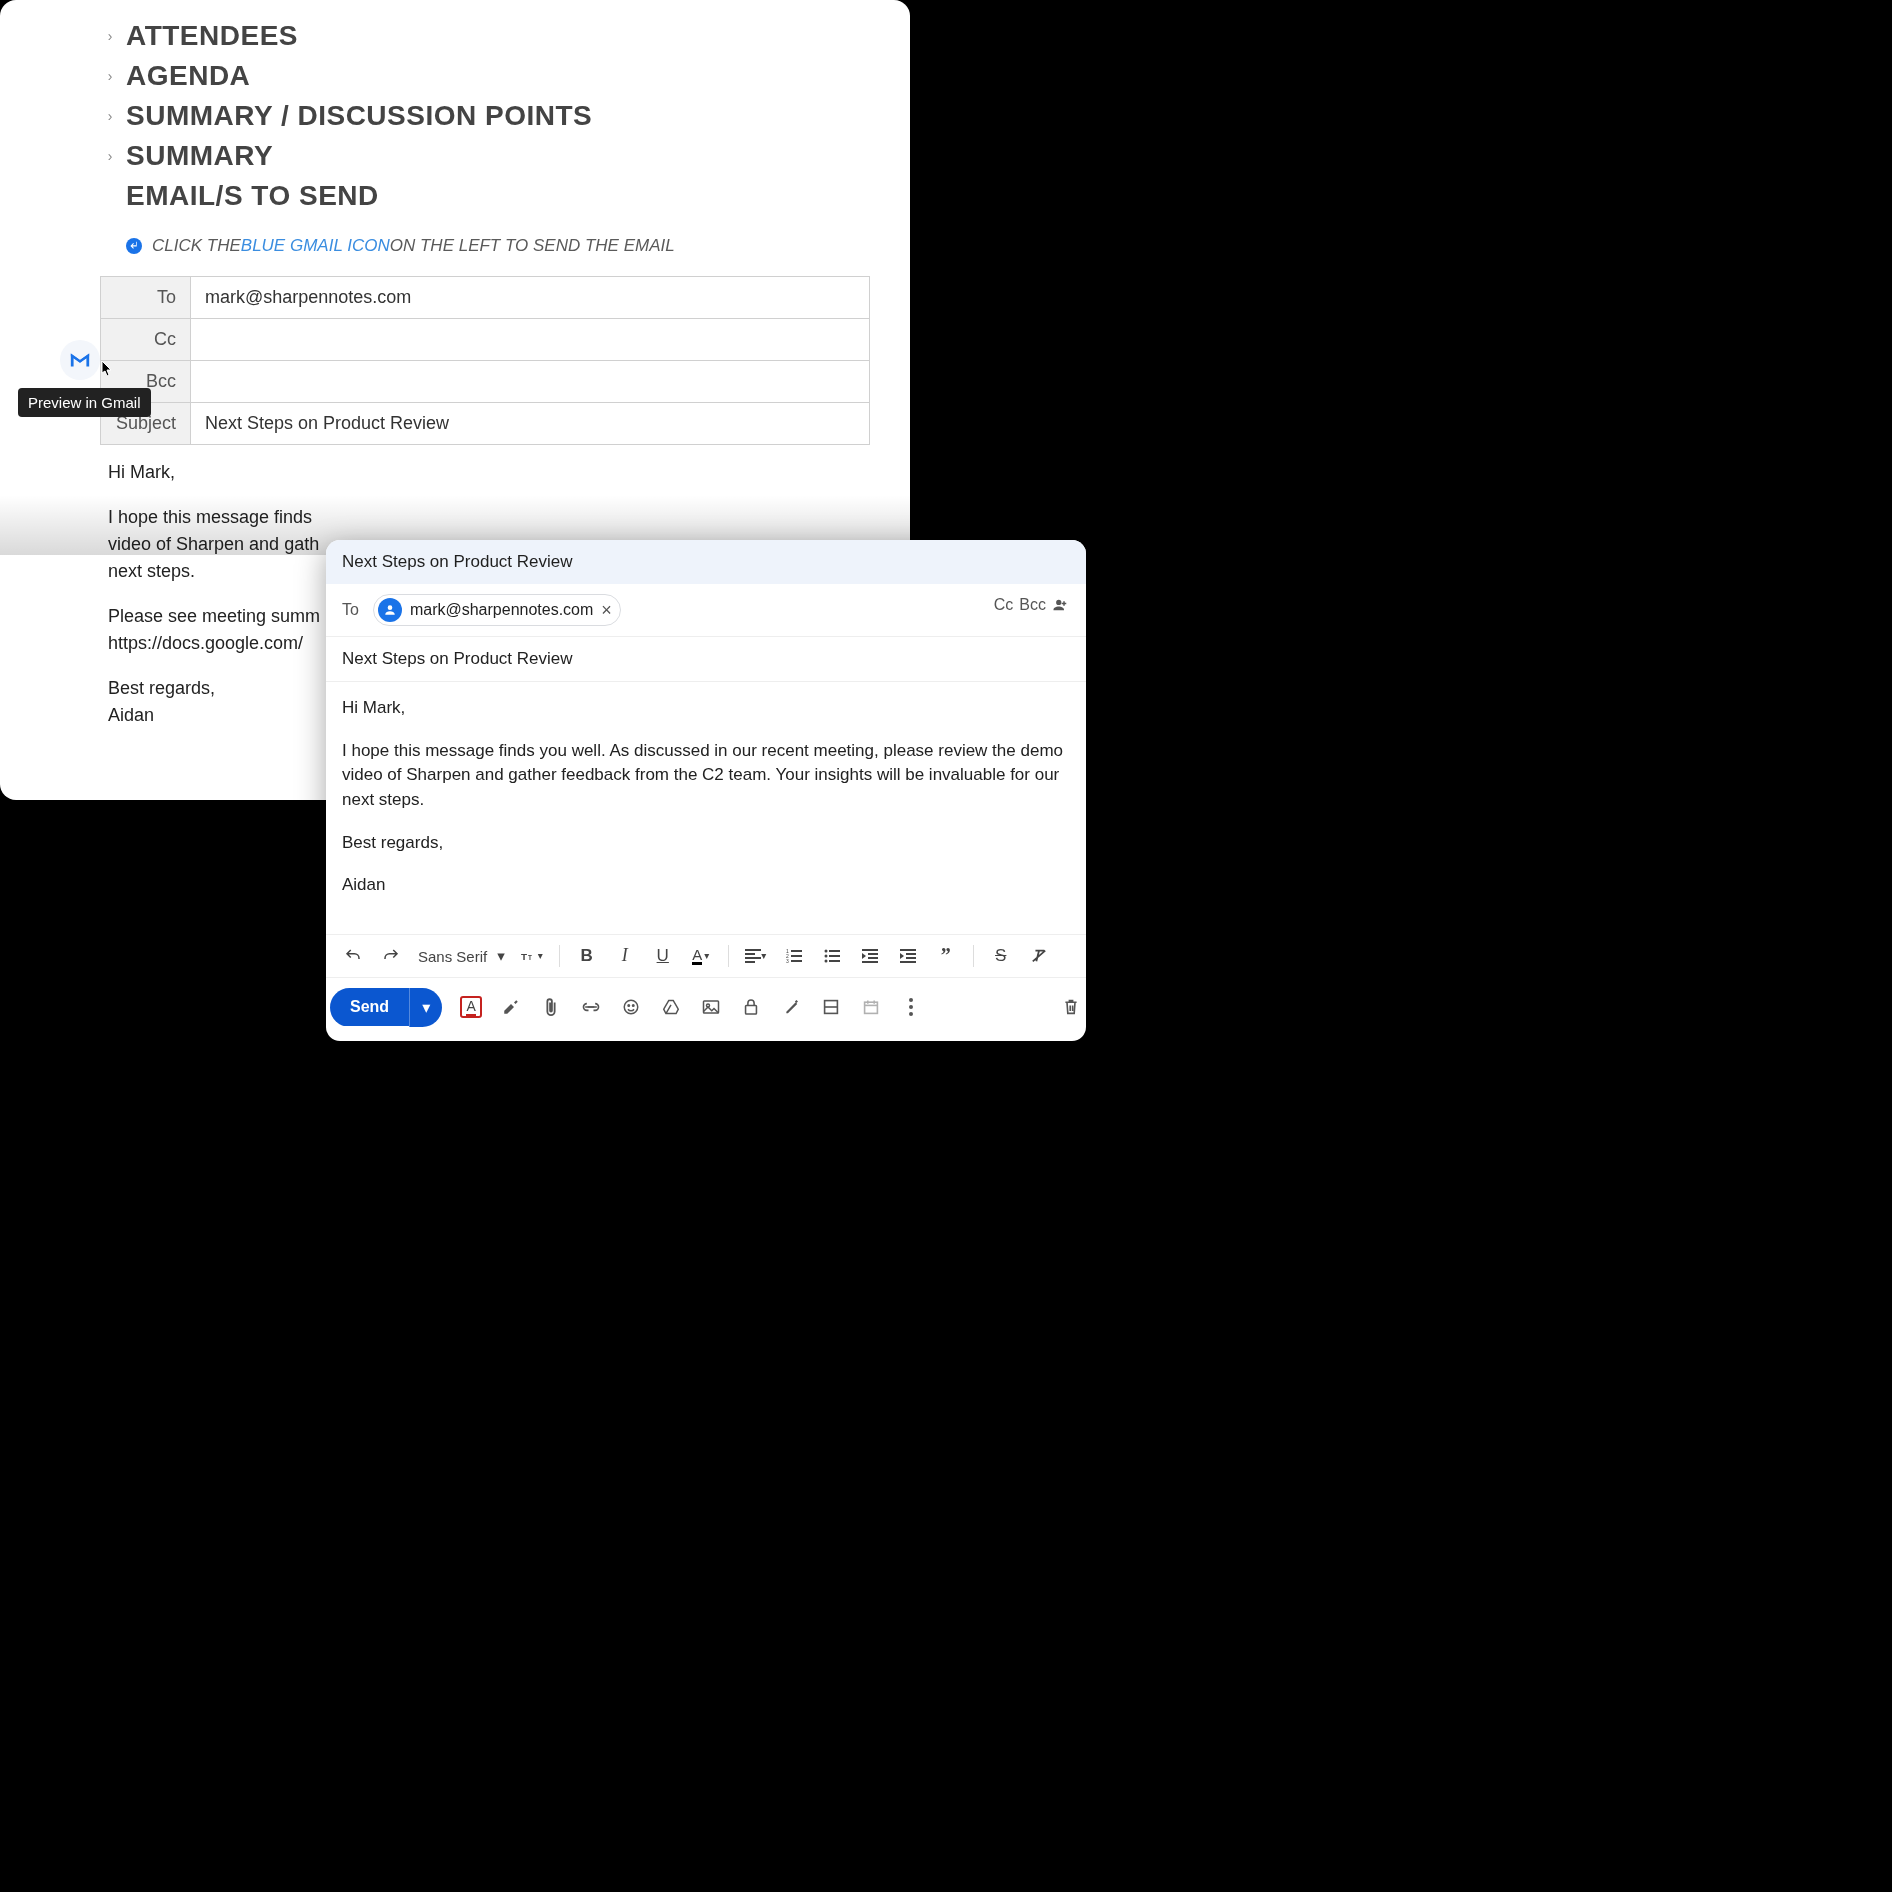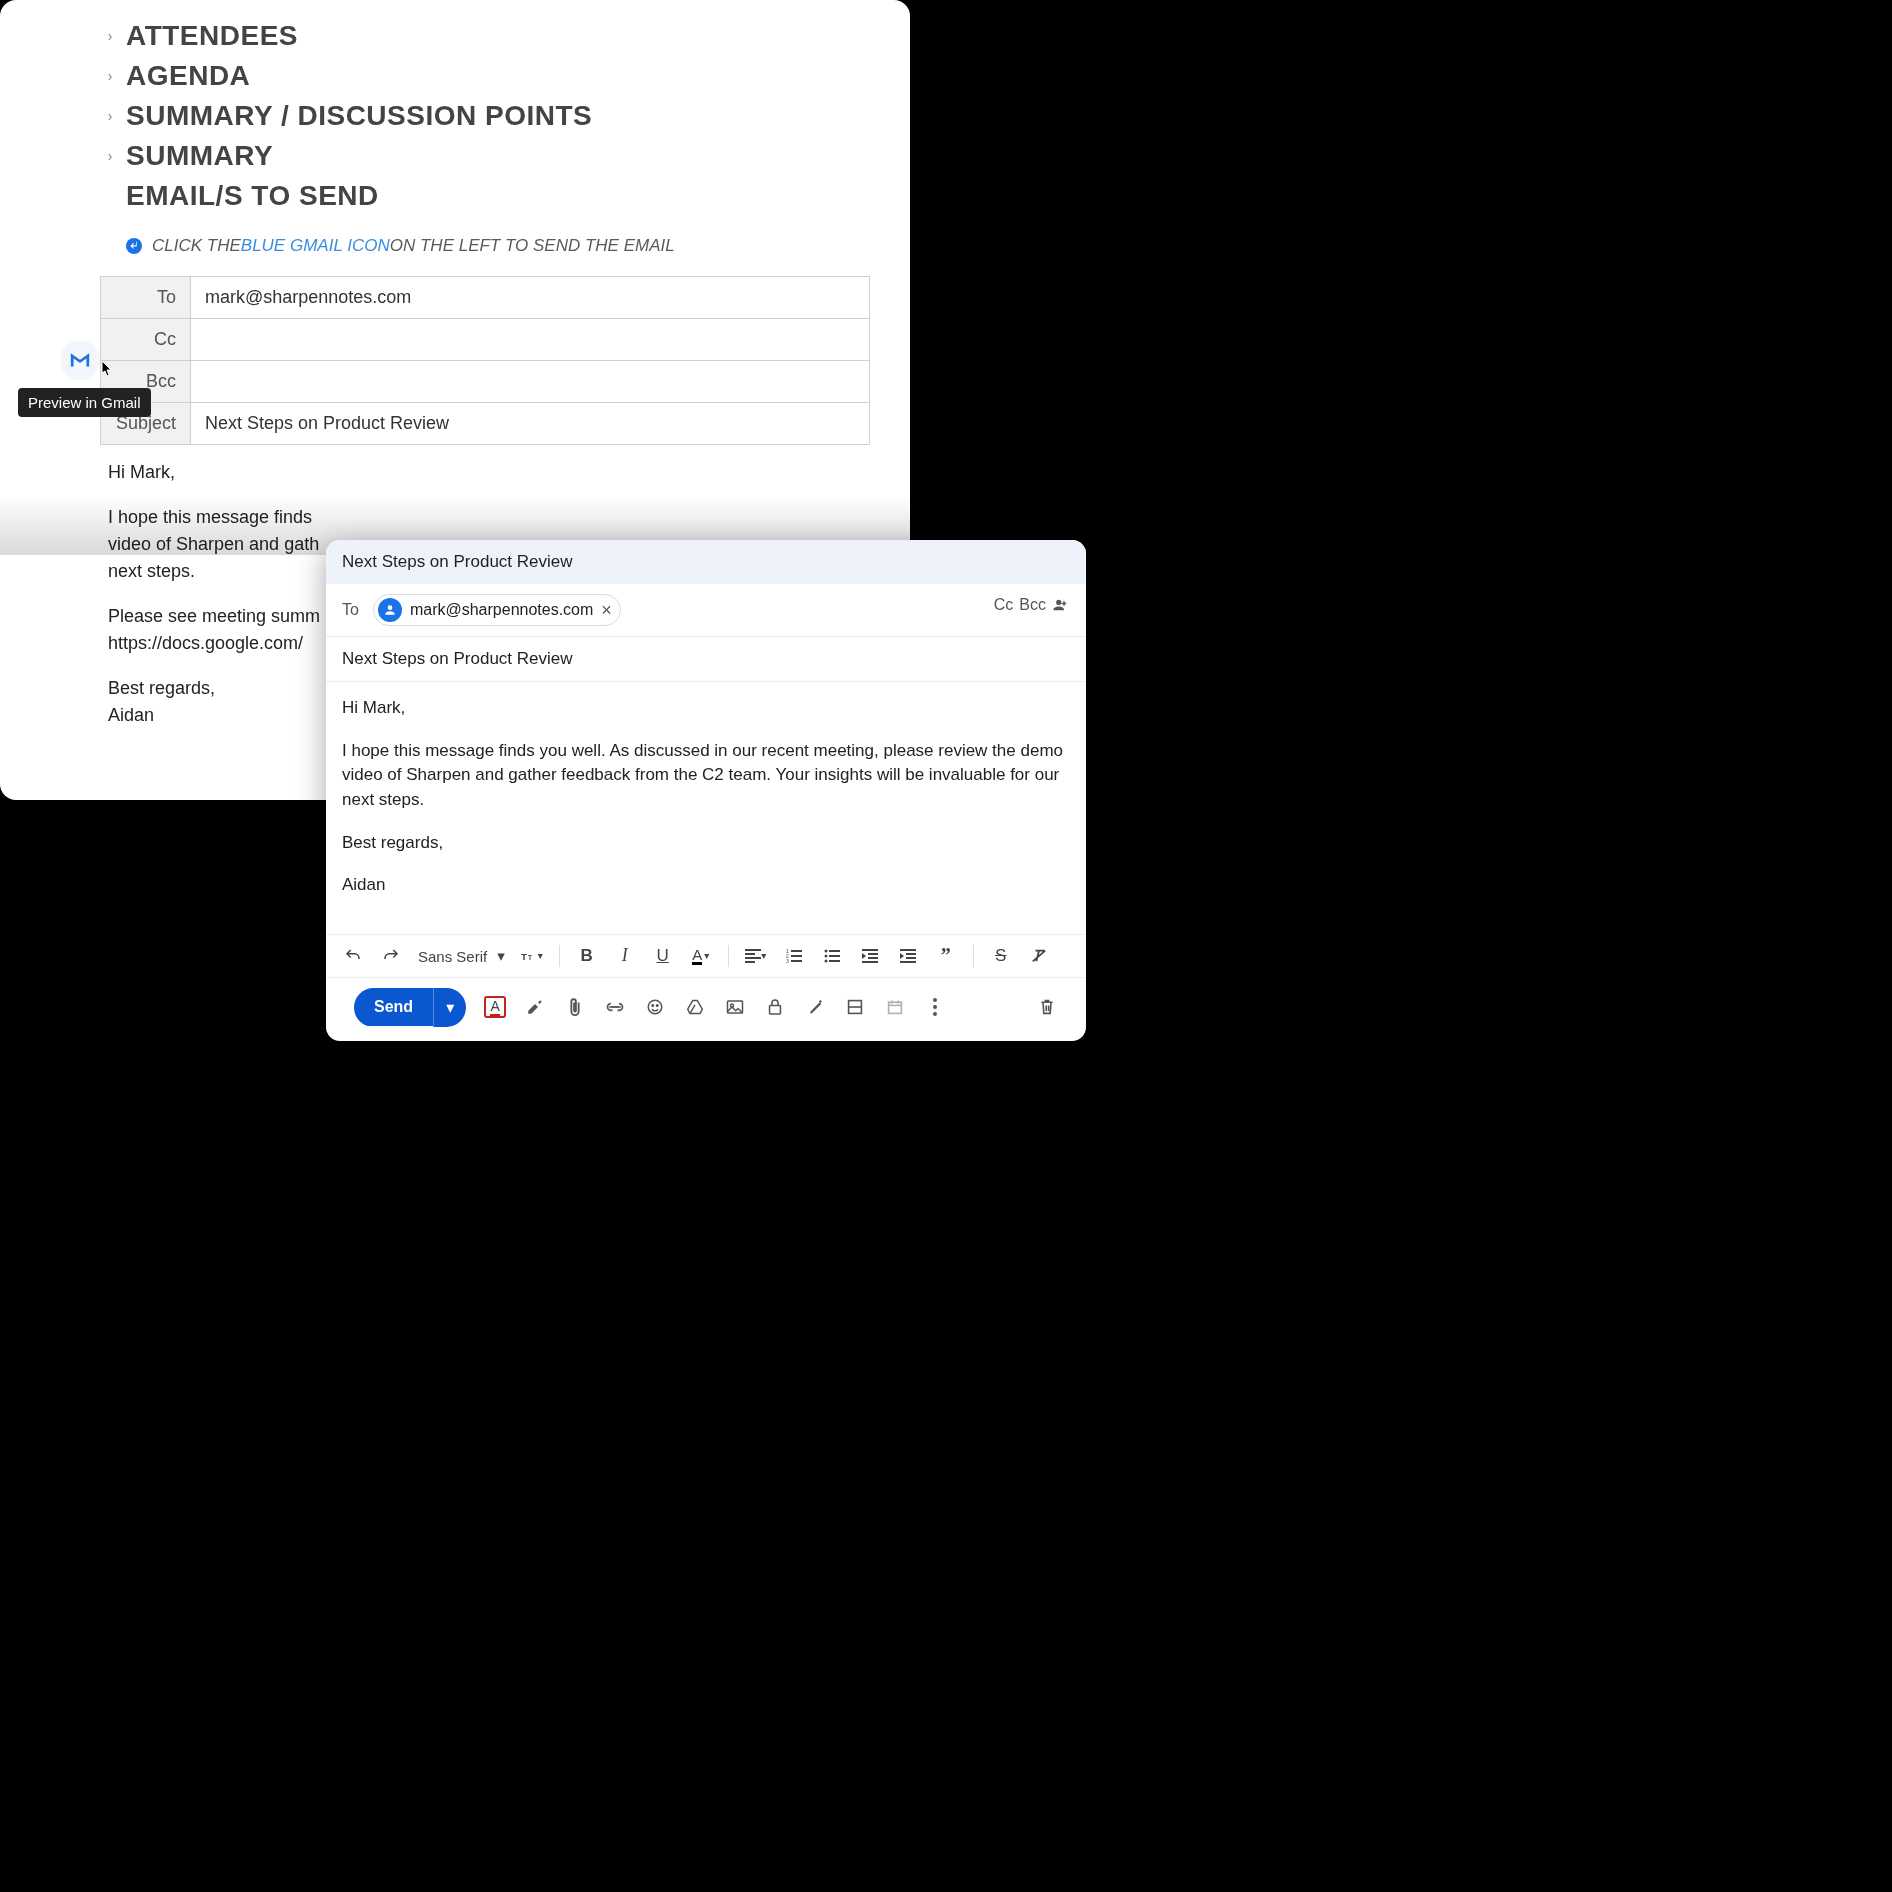--- a/index.html
+++ b/index.html
@@ -34,21 +34,21 @@
 .chip .x{margin-left:8px;color:#555;cursor:pointer;font-size:18px}
 .ccbcc{position:absolute;right:16px;top:12px;font-size:16px;color:#555;display:flex;align-items:center;gap:6px}
 .subj-row{padding:12px 16px;border-bottom:1px solid #eee;font-size:17px;color:#222}
 .cbody{padding:14px 16px 18px;font-size:17px;color:#222;line-height:1.45}
 .cbody p{margin-bottom:18px}
 .cbody a{color:#1a73e8;text-decoration:underline;word-break:break-all}
 .fmt-bar{display:flex;align-items:center;gap:16px;padding:10px 16px;border-top:1px solid #eee;color:#444}
 .fmt-bar .ico,.send-bar .ico{display:inline-flex;align-items:center;justify-content:center;width:22px;height:22px;cursor:pointer}
 .fmt-bar .sep{width:1px;height:22px;background:#ddd}
 .font-pick{display:flex;align-items:flex-end;gap:10px;color:#444;font-size:15px}
-.send-bar{display:flex;align-items:center;gap:18px;padding:10px 28px 14px;border-top:1px solid #eee;color:#555;position:relative}
+.send-bar{display:flex;align-items:center;gap:18px;padding:10px 4px 14px;border-top:1px solid #eee;color:#555;position:relative}
 .send-btn{display:inline-flex;align-items:center;border-radius:22px;overflow:hidden}
 .send-main{background:#0b57d0;color:#fff;font-size:16px;font-weight:600;padding:10px 20px;cursor:pointer}
 .send-drop{background:#0b57d0;color:#fff;padding:10px 12px;border-left:1px solid rgba(255,255,255,.3);cursor:pointer}
 .send-bar .spacer{flex:1}
 .hl{border:2px solid #c5221f;border-radius:3px;padding:1px}
 svg{display:block}
 </style>
 </head>
 <body>
 

